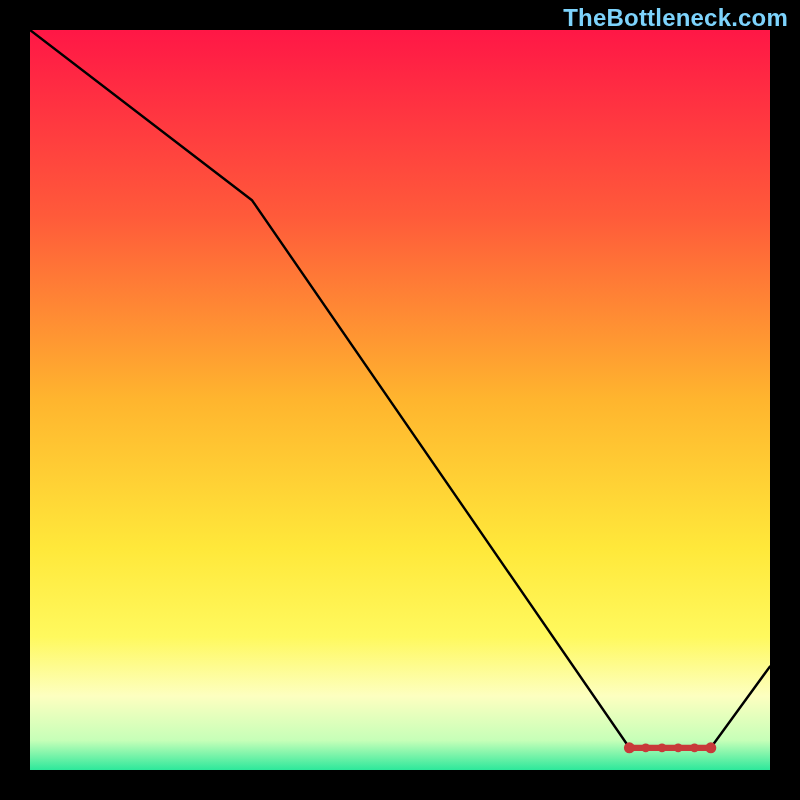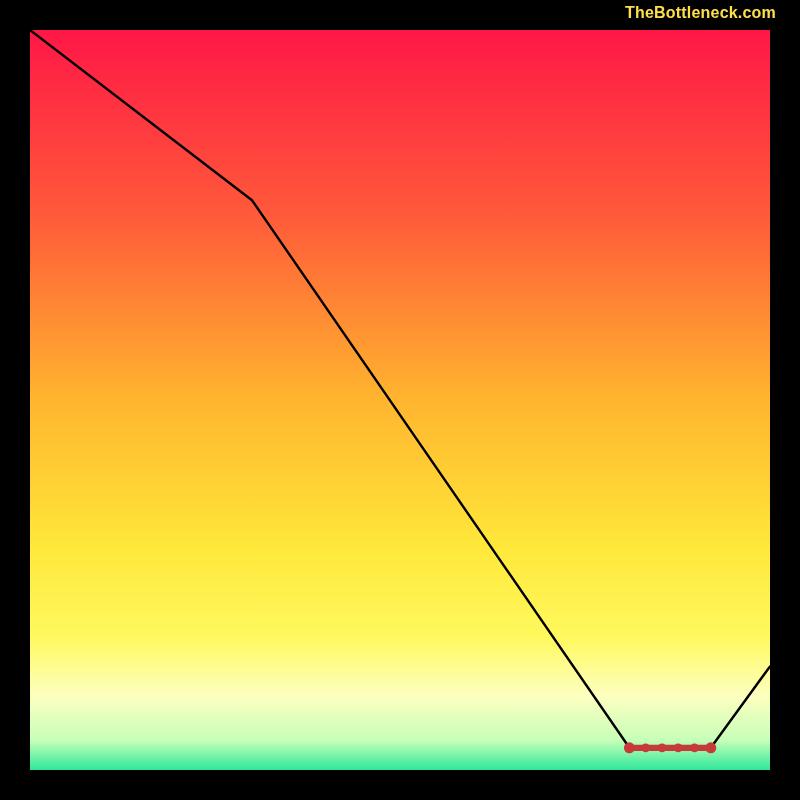--- a/index.html
+++ b/index.html
@@ -13,24 +13,24 @@
   }
   .frame {
     position: relative;
     width: 800px;
     height: 800px;
     background: #000000;
   }
   .watermark {
     position: absolute;
     top: 4px;
-    right: 24px;
-    font-size: 16px;
+    right: 12px;
+    font-size: 24px;
     font-weight: 600;
-    color: #fde047;
+    color: #7dd3fc;
     letter-spacing: 0.2px;
   }
   .plot-area {
     position: absolute;
     left: 30px;
     top: 30px;
     width: 740px;
     height: 740px;
   }
   .plot-area svg {

